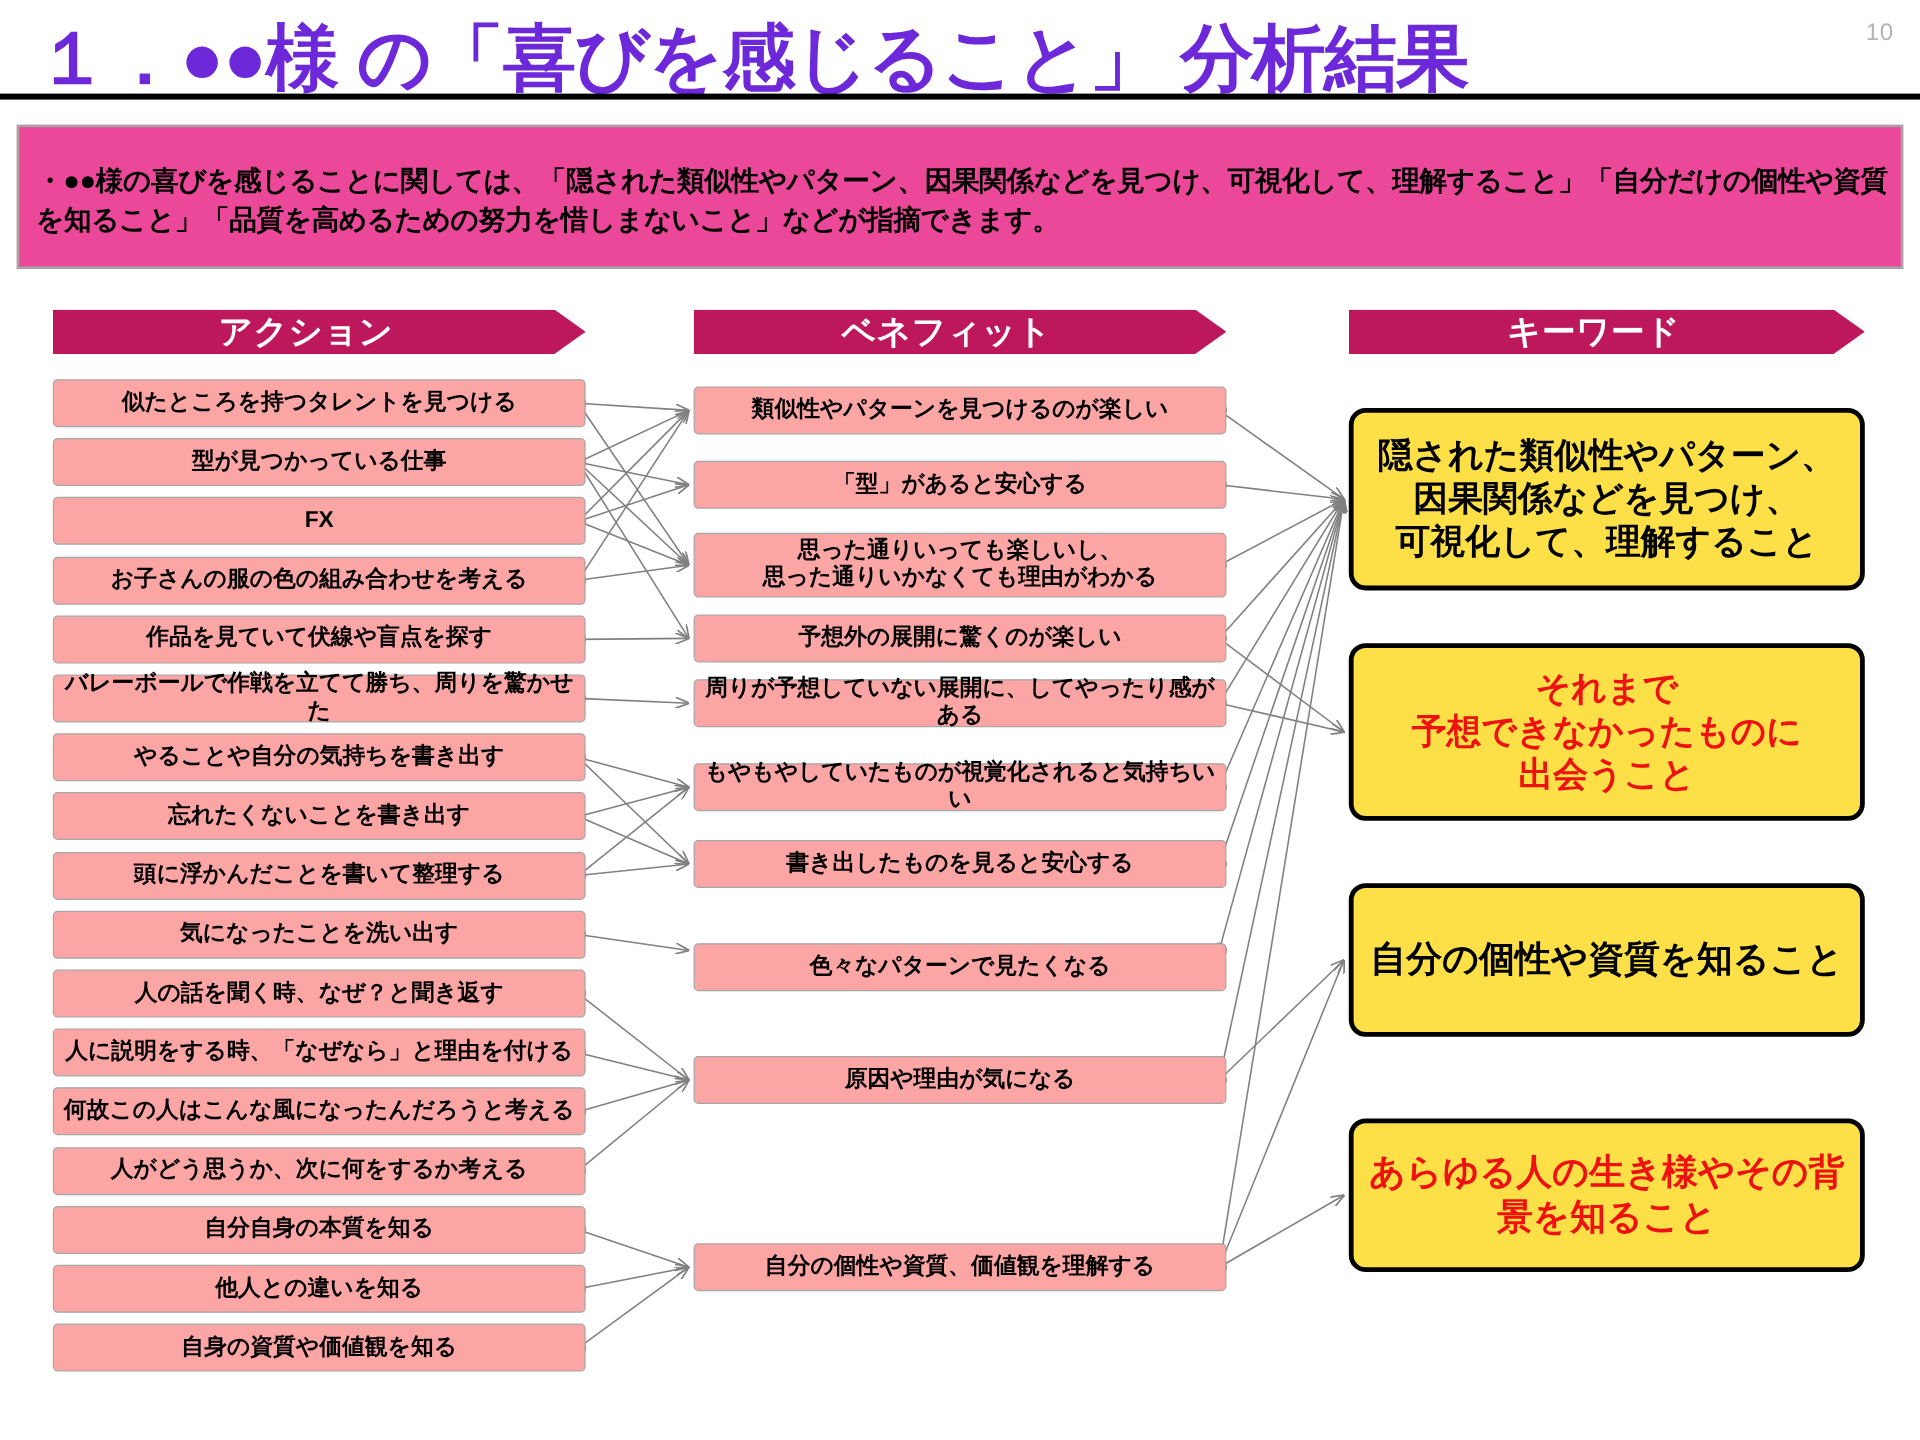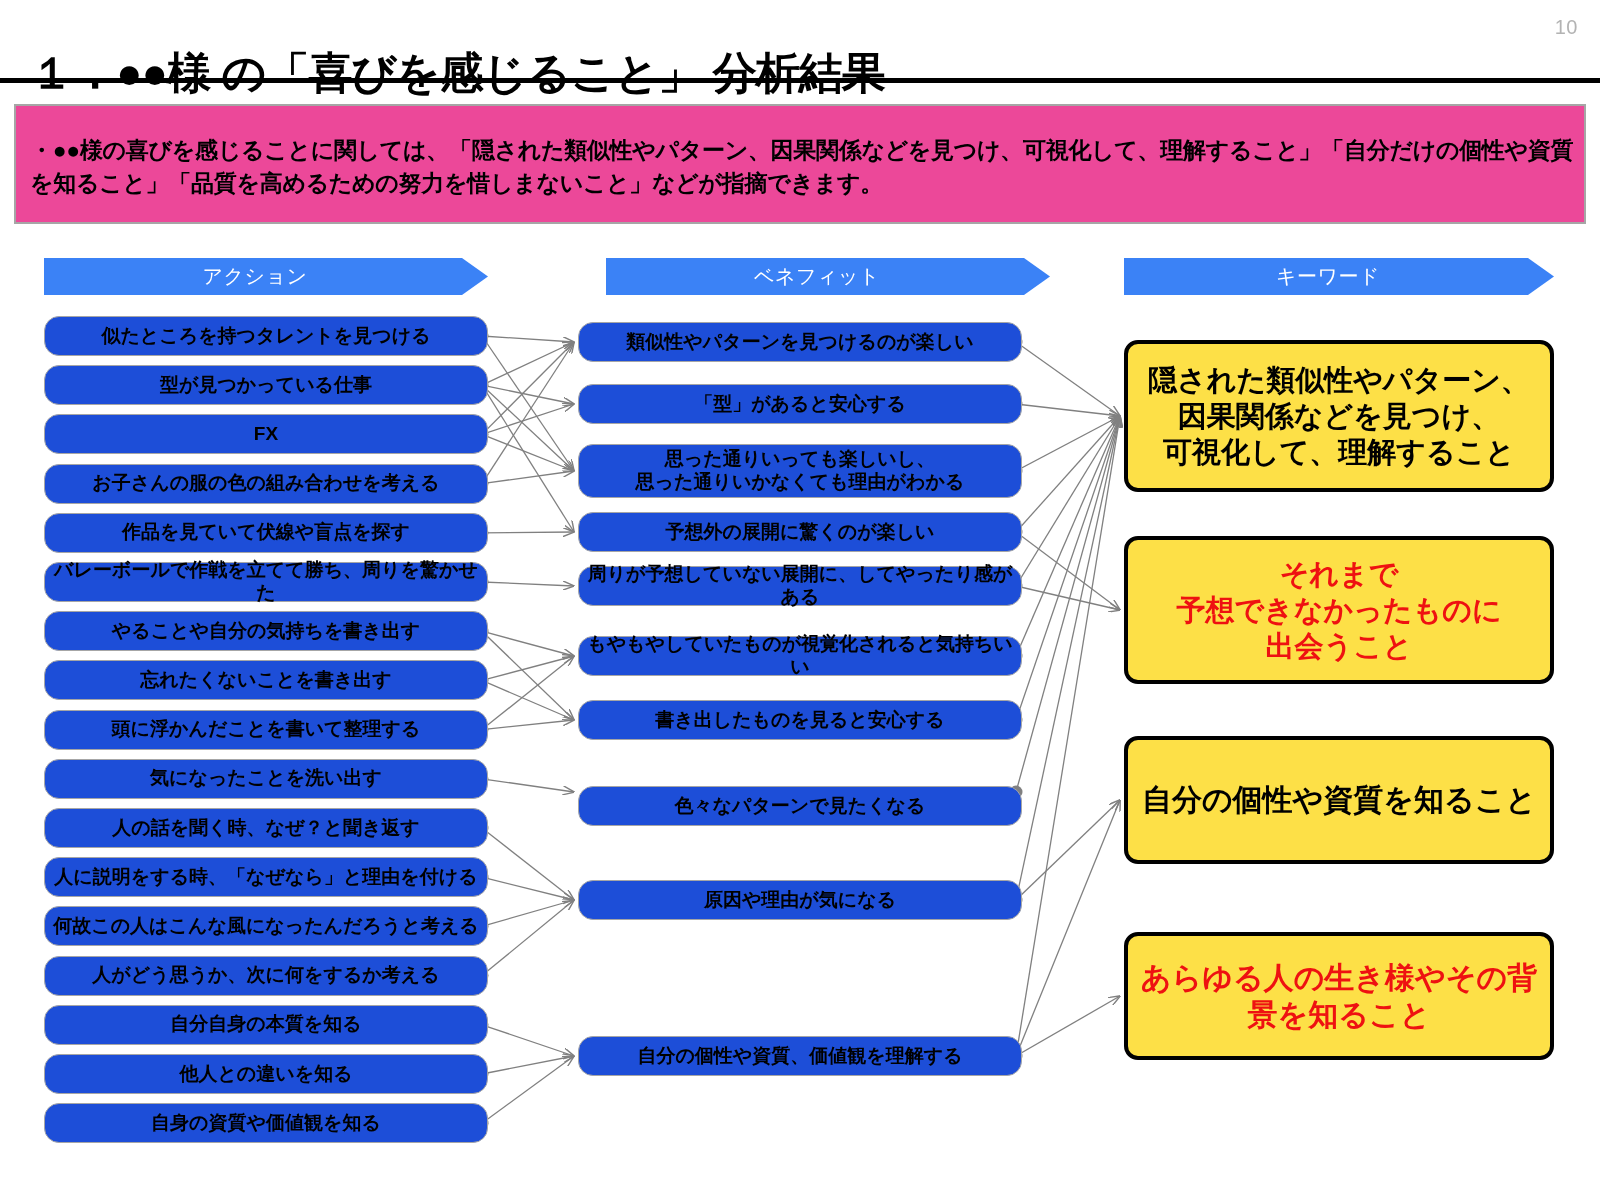--- a/index.html
+++ b/index.html
@@ -12,22 +12,22 @@
   #slide { position: relative; width: 1600px; height: 1200px; }
 
   
   #page-number {
     position: absolute; right: 22px; top: 16px;
     font-size: 20px; color: #b3b3b3; font-weight: 400;
     letter-spacing: 0.5px;
   }
   #title {
     position: absolute; left: 30px; top: 8px;
-    font-size: 44px; font-weight: 700; color: #000000;
-    letter-spacing: -1px; white-space: nowrap; margin-top: 36px;
+    font-size: 61px; font-weight: 700; color: #6d28d9;
+    letter-spacing: -1px; white-space: nowrap;
   }
   #title-rule {
     position: absolute; left: 0px; top: 78px;
     width: 1600px; height: 5px; background: #000;
   }
 
   
   #summary-box {
     position: absolute; left: 14px; top: 104px;
     width: 1572px; height: 120px;
@@ -36,37 +36,37 @@
   #summary-text {
     position: absolute; left: 14px; top: 28px; width: 1545px;
     font-size: 23px; font-weight: 700; color: #000;
     line-height: 1.42; letter-spacing: -0.3px;
     text-indent: 0;
   }
 
   
   .col-header {
     position: absolute; height: 37px;
-    background: #3b82f6; color: #fff;
-    font-size: 20px; font-weight: 400;
+    background: #be185d; color: #fff;
+    font-size: 28px; font-weight: 700;
     display: flex; align-items: center; justify-content: center;
     clip-path: polygon(0 0, calc(100% - 26px) 0, 100% 50%, calc(100% - 26px) 100%, 0 100%);
     padding-right: 22px;
     letter-spacing: 0.5px;
   }
   #hdr-action   { left: 44px;   top: 258px; width: 444px; }
-  #hdr-benefit  { left: 578px;  top: 258px; width: 444px; margin-left: 28px; }
+  #hdr-benefit  { left: 578px;  top: 258px; width: 444px; }
   #hdr-keyword  { left: 1124px; top: 258px; width: 430px; }
 
   
   .node {
     position: absolute;
     border: 1.6px solid #a6a6a6;
-    border-radius: 15px;
-    background: #1d4ed8;
+    border-radius: 4px;
+    background: #fca5a5;
     display: flex; align-items: center; justify-content: center;
     text-align: center;
     color: #000; font-weight: 700;
     line-height: 1.2;
   }
   .node.left   { left: 44px;  width: 444px; height: 40px; font-size: 19px; }
   .node.mid    { left: 578px; width: 444px; height: 40px; font-size: 19px; }
   .node.mid.tall { height: 54px; font-size: 19px; }
 
   

